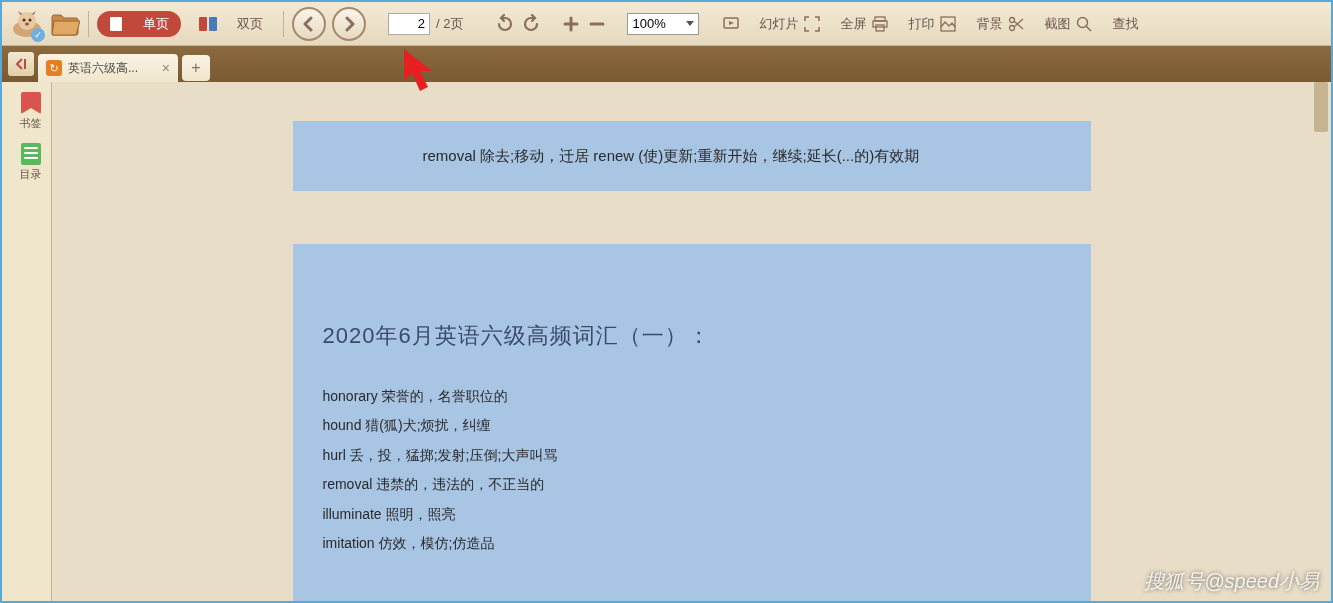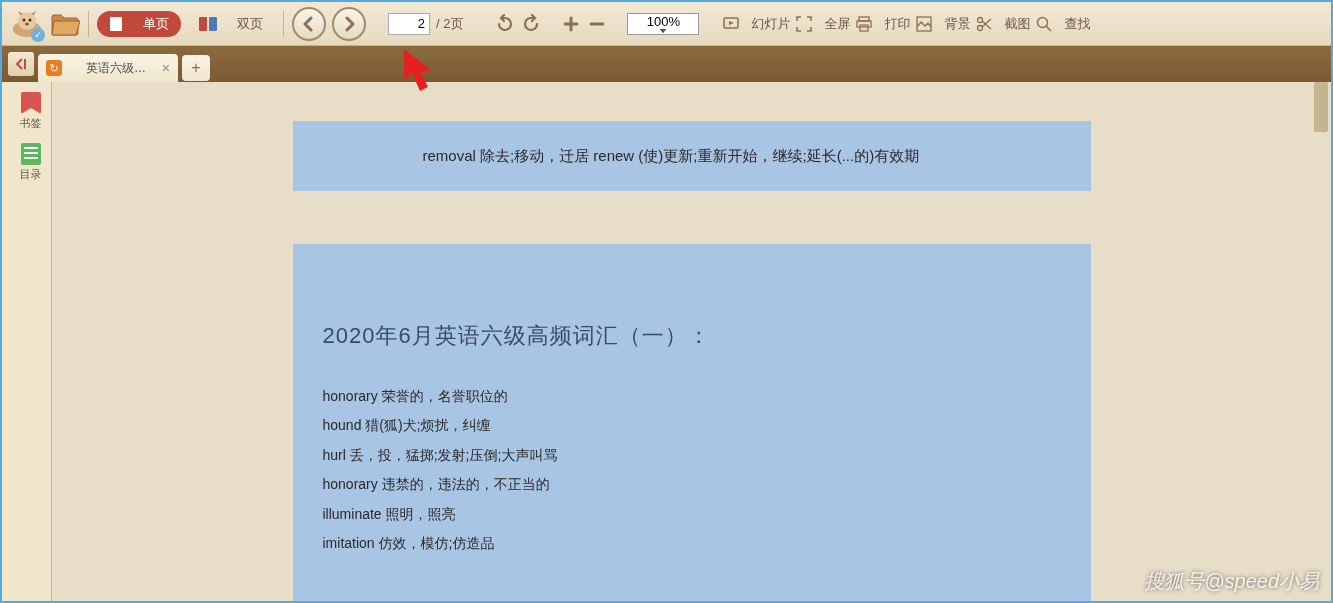--- a/index.html
+++ b/index.html
@@ -48,24 +48,24 @@
 .page-input {
   width: 42px; height: 22px; border: 1px solid #aaa;
   background: #fff; text-align: right; padding: 0 4px;
   font-size: 13px;
 }
 .page-total { color: #6b554b; font-size: 13px; }
 .tool-icon { width: 20px; height: 20px; color: #8a6f5a; cursor: pointer; }
 .zoom-select {
   width: 72px; height: 22px; border: 1px solid #999;
   background: #fff; display: flex; align-items: center;
-  justify-content: space-between; padding: 0 4px; font-size: 13px; flex-direction: column;
+  justify-content: space-between; padding: 0 4px; font-size: 13px;
 }
 .tool-text {
-  display: flex; align-items: center; gap: 12px;
+  display: flex; align-items: center; gap: 20px;
   color: #6b554b; font-size: 13px; cursor: pointer;
 }
 .tool-text .ic { width: 16px; height: 16px; }
 
 .tabbar {
   height: 36px;
   background: linear-gradient(to bottom, #8b6a3f 0%, #7a5a33 100%);
   display: flex; align-items: center; padding: 0 6px; gap: 4px;
 }
 .collapse-btn {
@@ -78,21 +78,21 @@
   background: linear-gradient(to bottom, #faf3e4, #f0e6cc);
   border-radius: 4px 4px 0 0; display: flex; align-items: center;
   padding: 0 8px; gap: 6px; font-size: 12px; color: #4a4a4a;
   margin-top: 8px; cursor: pointer;
 }
 .tab-icon {
   width: 16px; height: 16px; background: #e67e22;
   border-radius: 3px; display: flex; align-items: center;
   justify-content: center; color: #fff; font-size: 11px;
 }
-.tab-title { flex: 1; white-space: nowrap; overflow: hidden; text-overflow: ellipsis; margin-left: 18px; }
+.tab-title { flex: 1; white-space: nowrap; overflow: hidden; text-overflow: ellipsis; }
 .tab-close { color: #888; font-size: 14px; cursor: pointer; }
 .newtab {
   width: 28px; height: 26px; margin-top: 8px;
   background: linear-gradient(to bottom, #faf3e4, #f0e6cc);
   border-radius: 4px; display: flex; align-items: center;
   justify-content: center; color: #8a6f5a; font-size: 16px; cursor: pointer;
 }
 
 .main {
   display: flex; height: calc(100% - 80px);
@@ -302,21 +302,21 @@
   <div class="content">
     <div class="page first">
       <div class="p1-line">removal  除去;移动，迁居  renew (使)更新;重新开始，继续;延长(...的)有效期</div>
     </div>
     <div class="page second">
       <div class="p2-title">2020年6月英语六级高频词汇（一）：</div>
       <div class="vocab">
         <div>honorary  荣誉的，名誉职位的</div>
         <div>hound 猎(狐)犬;烦扰，纠缠</div>
         <div>hurl 丢，投，猛掷;发射;压倒;大声叫骂</div>
-        <div>honorary 违禁的，违法的，不正当的</div>
+        <div>removal 违禁的，违法的，不正当的</div>
         <div>illuminate 照明，照亮</div>
         <div>imitation 仿效，模仿;仿造品</div>
       </div>
     </div>
   </div>
 </div>
 
 <svg class="cursor-arrow" width="50" height="50" viewBox="0 0 50 50">
   <path d="M2 2 L2 34 L10 26 L18 44 L26 40 L18 24 L30 24 Z" fill="#e62020"></path>
 </svg>

